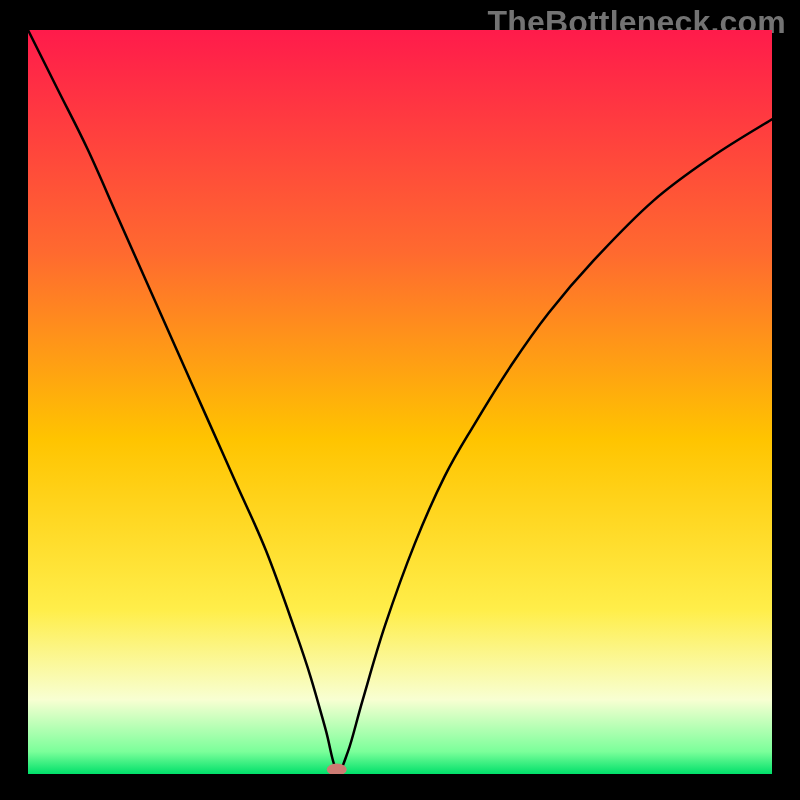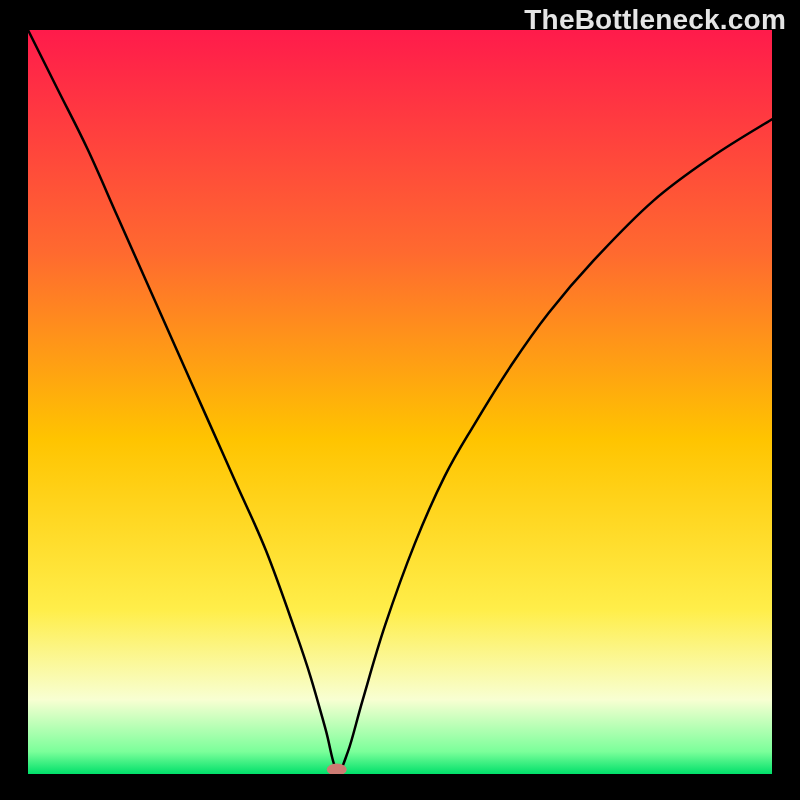--- a/index.html
+++ b/index.html
@@ -8,23 +8,23 @@
     position: absolute;
     top: 0; left: 0;
     width: 800px; height: 800px;
     background: #000;
   }
   .watermark {
     position: absolute;
     top: 4px;
     right: 14px;
     font-family: Arial, Helvetica, sans-serif;
-    font-size: 28px;
+    font-size: 32px;
     font-weight: bold;
-    color: #e5e5e5;
+    color: #737373;
     letter-spacing: 0.2px;
   }
   .plot {
     position: absolute;
     left: 28px;
     top: 30px;
     width: 744px;
     height: 744px;
   }
   .plot svg { display: block; }

